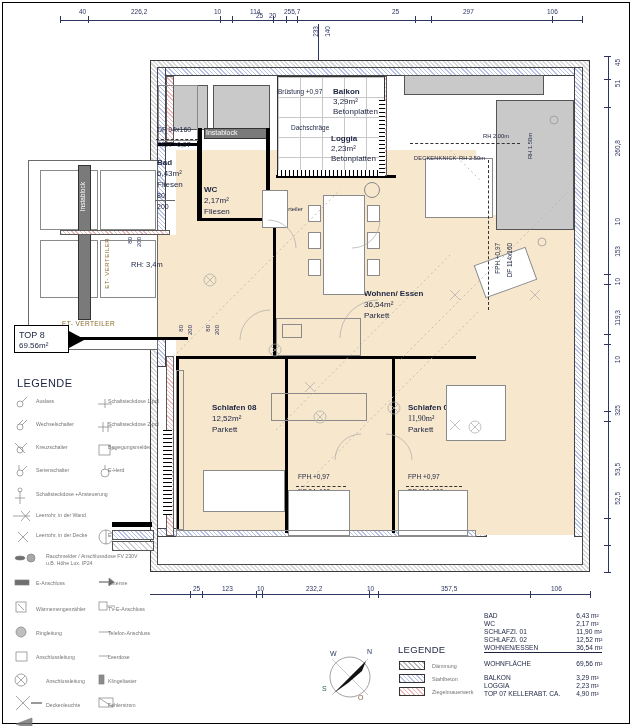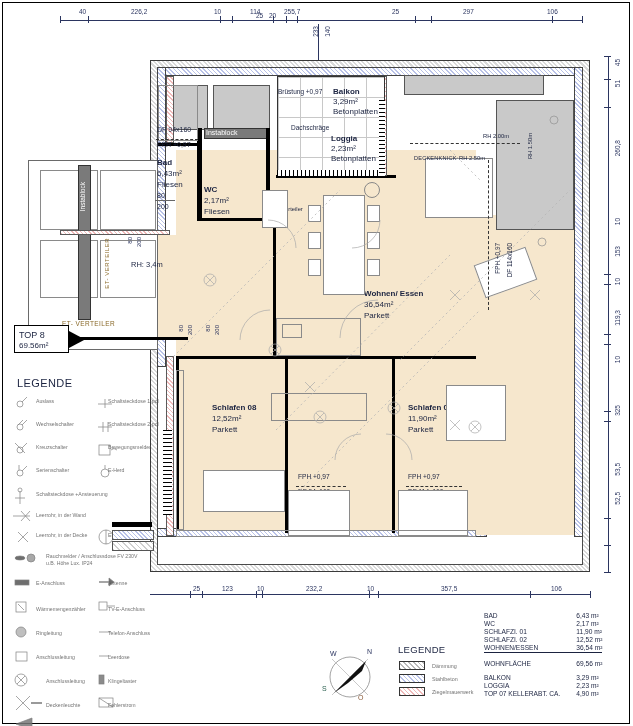--- a/index.html
+++ b/index.html
@@ -262,21 +262,21 @@
 <div class="abs lbl lbl-b" style="left:212px;top:403px;">Schlafen 08</div>
 <div class="abs lbl" style="left:212px;top:414px;">12,52m²</div>
 <div class="abs lbl" style="left:212px;top:425px;">Parkett</div>
 <div class="abs thin" style="left:271px;top:393px;width:96px;height:28px;"></div>
 <div class="abs thinw" style="left:203px;top:470px;width:82px;height:42px;"></div>
 <div class="abs lbl" style="left:298px;top:473px;font-size:6.6px;">FPH +0,97</div>
 <div class="abs lbl" style="left:298px;top:488px;font-size:6.6px;">DF 94x160</div>
 <div class="abs dash" style="left:296px;top:486px;width:50px;"></div>
 
 <div class="abs lbl lbl-b" style="left:408px;top:403px;">Schlafen 01</div>
-<div class="abs lbl" style="left:408px;top:414px;">11,90m²</div>
+<div class="abs lbl" style="left:408px;top:414px;font-family:Liberation Serif, serif;">11,90m²</div>
 <div class="abs lbl" style="left:408px;top:425px;">Parkett</div>
 <div class="abs thinw" style="left:446px;top:385px;width:60px;height:56px;"></div>
 <div class="abs lbl" style="left:408px;top:473px;font-size:6.6px;">FPH +0,97</div>
 <div class="abs lbl" style="left:408px;top:488px;font-size:6.6px;">DF 114x160</div>
 <div class="abs dash" style="left:406px;top:486px;width:56px;"></div>
 
 <div class="abs thinw" style="left:288px;top:490px;width:62px;height:46px;"></div>
 <div class="abs thinw" style="left:398px;top:490px;width:70px;height:46px;"></div>
 
 <div class="abs thin" style="left:176px;top:370px;width:8px;height:160px;"></div>

